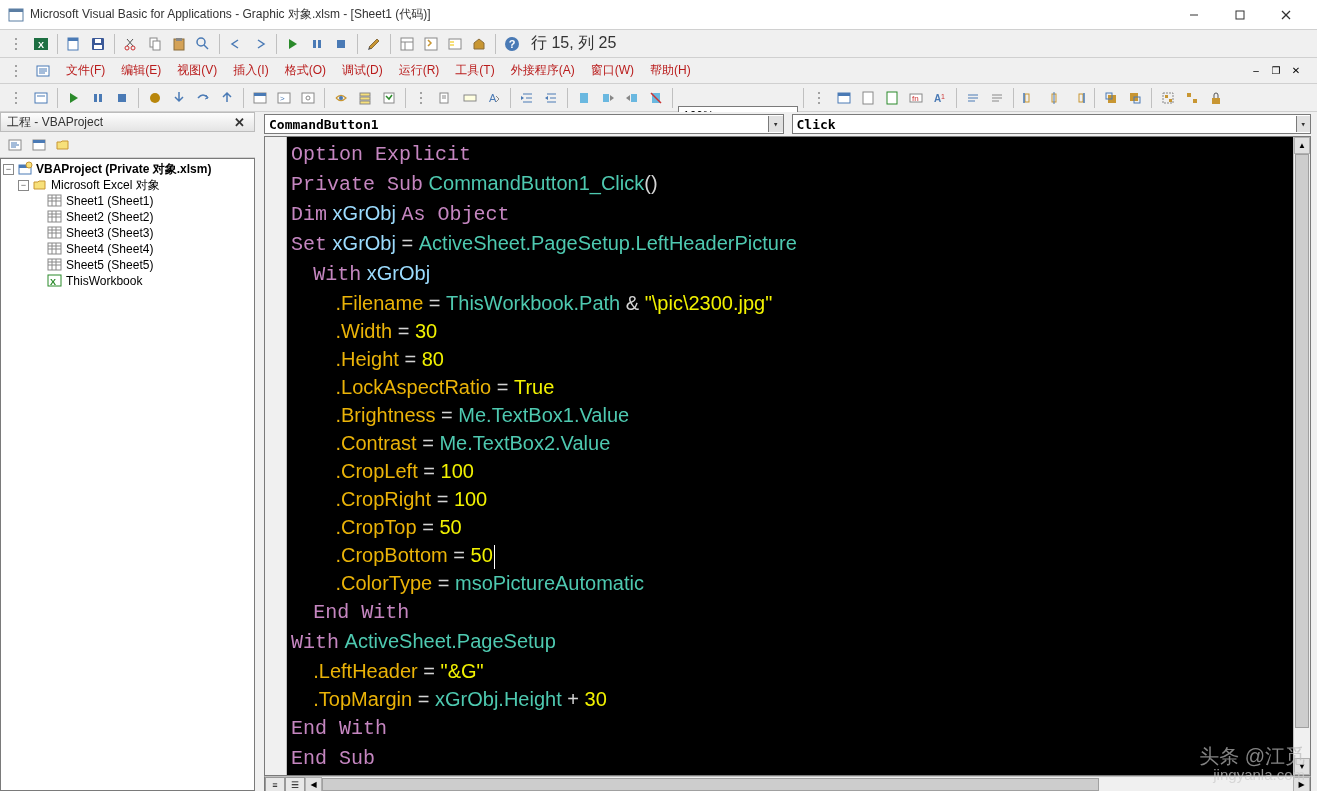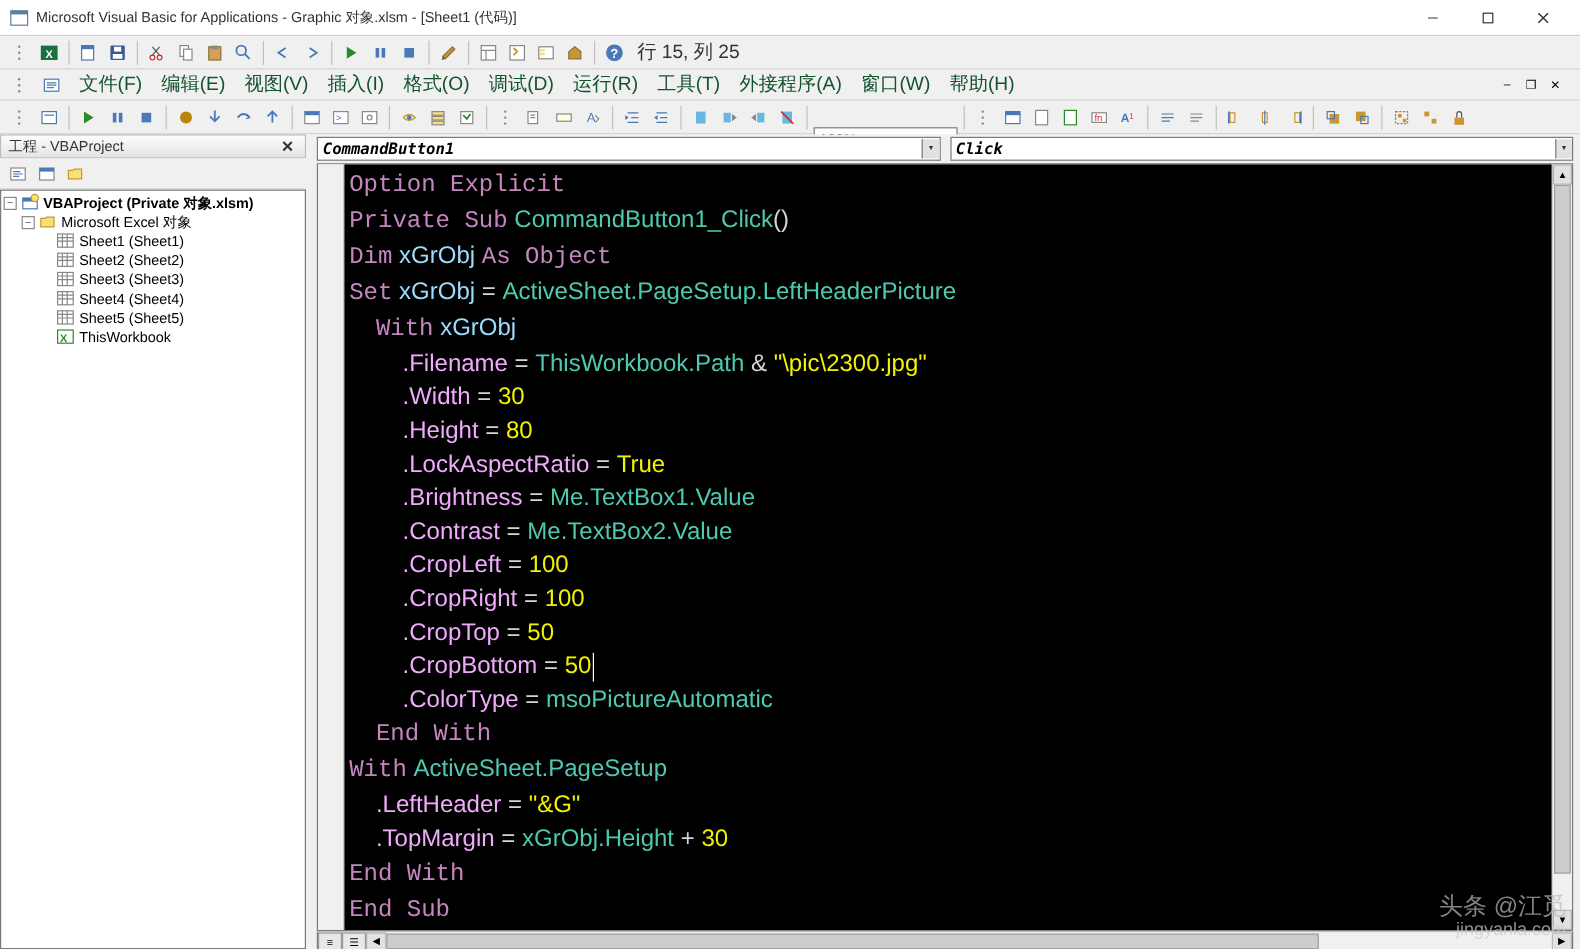--- a/index.html
+++ b/index.html
@@ -8,60 +8,60 @@
 .titlebar .app-icon { width: 16px; height: 16px; margin-right: 6px; }
 .title-text { flex: 1; }
 .win-controls { display: flex; gap: 0; }
 .win-btn { width: 46px; height: 30px; display: flex; align-items: center; justify-content: center; cursor: pointer; }
 .toolbar { height: 28px; background: #f0f0f0; border-bottom: 1px solid #d0d0d0; display: flex; align-items: center; padding: 0 6px; gap: 2px; }
 .tb-btn { width: 22px; height: 22px; display: flex; align-items: center; justify-content: center; cursor: pointer; border-radius: 2px; }
 .tb-sep { width: 1px; height: 20px; background: #c0c0c0; margin: 0 3px; }
 .tb-text { font-size: 16px; color: #333; padding: 0 6px; }
 .menubar { height: 26px; background: #f0f0f0; border-bottom: 1px solid #d0d0d0; display: flex; align-items: center; padding: 0 6px; }
 .menu-icon { width: 22px; height: 22px; display: flex; align-items: center; justify-content: center; cursor: pointer; margin-right: 4px; }
-.menu-item { font-size: 16px; color: #14532d; padding: 4px 8px; cursor: pointer; }
+.menu-item { font-size: 12px; color: #b91c1c; padding: 4px 8px; cursor: pointer; }
 .mdi-controls { margin-left: auto; display: flex; gap: 2px; padding-right: 6px; }
 .mdi-btn { width: 18px; height: 16px; display: flex; align-items: center; justify-content: center; cursor: pointer; border: 1px solid transparent; font-size: 10px; }
 .toolbar2 { height: 28px; background: #f0f0f0; border-bottom: 1px solid #d0d0d0; display: flex; align-items: center; padding: 0 6px; gap: 2px; }
 .zoom-box { width: 120px; height: 20px; border: 1px solid #7a7a7a; background: #fff; font-size: 12px; padding: 0 4px; display: flex; align-items: center; margin-top: 36px; }
 .zoom-box::after { content: "▾"; margin-left: auto; font-size: 9px; color: #555; }
 .main-area { display: flex; height: calc(791px - 30px - 28px - 26px - 28px); }
 .project-panel { width: 258px; background: #fff; border-right: 3px solid #f0f0f0; display: flex; flex-direction: column; }
 .panel-title { height: 20px; background: linear-gradient(#fdfdfd,#e4e4e4); border: 1px solid #bcbcbc; display: flex; align-items: center; font-size: 12px; padding: 0 6px; color: #333; }
 .panel-title .close-x { margin-left: auto; cursor: pointer; font-weight: bold; font-size: 13px; padding: 0 3px; }
 .panel-tb { height: 26px; border-bottom: 1px solid #d0d0d0; display: flex; align-items: center; padding: 0 4px; gap: 2px; background: #f0f0f0; }
 .tree { flex: 1; background: #fff; border: 1px solid #7a7a7a; overflow: auto; font-size: 12px; padding: 2px; }
 .tree-node { display: flex; align-items: center; height: 16px; white-space: nowrap; }
 .tree-toggle { width: 11px; height: 11px; border: 1px solid #888; display: inline-flex; align-items: center; justify-content: center; font-size: 9px; line-height: 1; margin-right: 3px; cursor: pointer; background: #fff; color: #555; }
 .tree-icon { width: 16px; height: 16px; margin-right: 3px; display: inline-flex; align-items: center; justify-content: center; }
 .tree-label { color: #000; }
 .tree-label.bold { font-weight: bold; }
 .indent { display: inline-block; }
 .code-area { flex: 1; display: flex; flex-direction: column; background: #f0f0f0; }
-.dropdown-row { height: 24px; display: flex; gap: 8px; padding: 2px 6px; font-style: italic; }
+.dropdown-row { height: 24px; display: flex; gap: 8px; padding: 2px 6px; }
 .dd { flex: 1; height: 20px; border: 1px solid #7a7a7a; background: #fff; display: flex; align-items: center; font-family: "NSimSun","SimSun",monospace; font-size: 13px; font-weight: bold; padding: 0 4px; }
 .dd::after { content: "▾"; margin-left: auto; font-size: 9px; background: #e1e1e1; border-left: 1px solid #7a7a7a; padding: 3px 4px; margin-right: -4px; font-weight: normal; color: #333; }
 .code-container { flex: 1; display: flex; border: 1px solid #7a7a7a; margin: 0 6px 0 6px; background: #fff; position: relative; }
 .code-gutter { width: 22px; background: #f0f0f0; border-right: 1px solid #c0c0c0; display: flex; flex-direction: column; }
 .gutter-btn { width: 20px; height: 16px; border: 1px solid #999; background: #e8e8e8; display: flex; align-items: center; justify-content: center; font-size: 9px; cursor: pointer; position: absolute; bottom: 0; left: 0; }
 .gutter-btn.b2 { left: 20px; }
 .code-editor { flex: 1; background: #000; color: #fff; font-family: "Microsoft YaHei UI", "Segoe UI", sans-serif; font-size: 20px; line-height: 28px; padding: 2px 4px; overflow: auto; white-space: pre; position: relative; }
 .scrollbar-v { width: 17px; background: #f0f0f0; border-left: 1px solid #c0c0c0; display: flex; flex-direction: column; }
 .sb-btn { height: 17px; background: #e1e1e1; border: 1px solid #b0b0b0; display: flex; align-items: center; justify-content: center; font-size: 8px; cursor: pointer; }
 .sb-track { flex: 1; background: #f0f0f0; position: relative; }
 .sb-thumb { position: absolute; left: 1px; right: 1px; background: #cdcdcd; border: 1px solid #a0a0a0; }
 .scrollbar-h { height: 17px; background: #f0f0f0; border-top: 1px solid #c0c0c0; display: flex; margin: 0 6px 6px 6px; border-left: 1px solid #7a7a7a; border-right: 1px solid #7a7a7a; border-bottom: 1px solid #7a7a7a;}
 .sb-btn-h { width: 17px; background: #e1e1e1; border: 1px solid #b0b0b0; display: flex; align-items: center; justify-content: center; font-size: 8px; cursor: pointer; }
 .sb-track-h { flex: 1; background: #f0f0f0; position: relative; }
 .kw { color: #c586c0; font-family: Liberation Mono, monospace; }
 .id { color: #9cdcfe; }
 .op { color: #d4d4d4; }
 .str { color: #f2f200; }
 .lit { color: #f2f200; }
-.prop { color: #f0abfc; }
+.prop { color: #eab308; }
 .obj { color: #4ec9b0; }
 .cursor { display: inline-block; width: 1px; height: 24px; background: #fff; vertical-align: middle; margin-left: 1px; animation: blink 1s step-end infinite; }
 @keyframes blink { 50% { opacity: 0; } }
 .watermark { position: absolute; bottom: 8px; right: 12px; color: #bbb; font-size: 20px; font-family: "Microsoft YaHei"; opacity: 0.7; pointer-events: none; text-align: right; line-height: 1.1; }
 .watermark .sm { font-size: 15px; color: #ccc; }
 svg { display: block; }
 </style>
 </head>
 <body>
 

